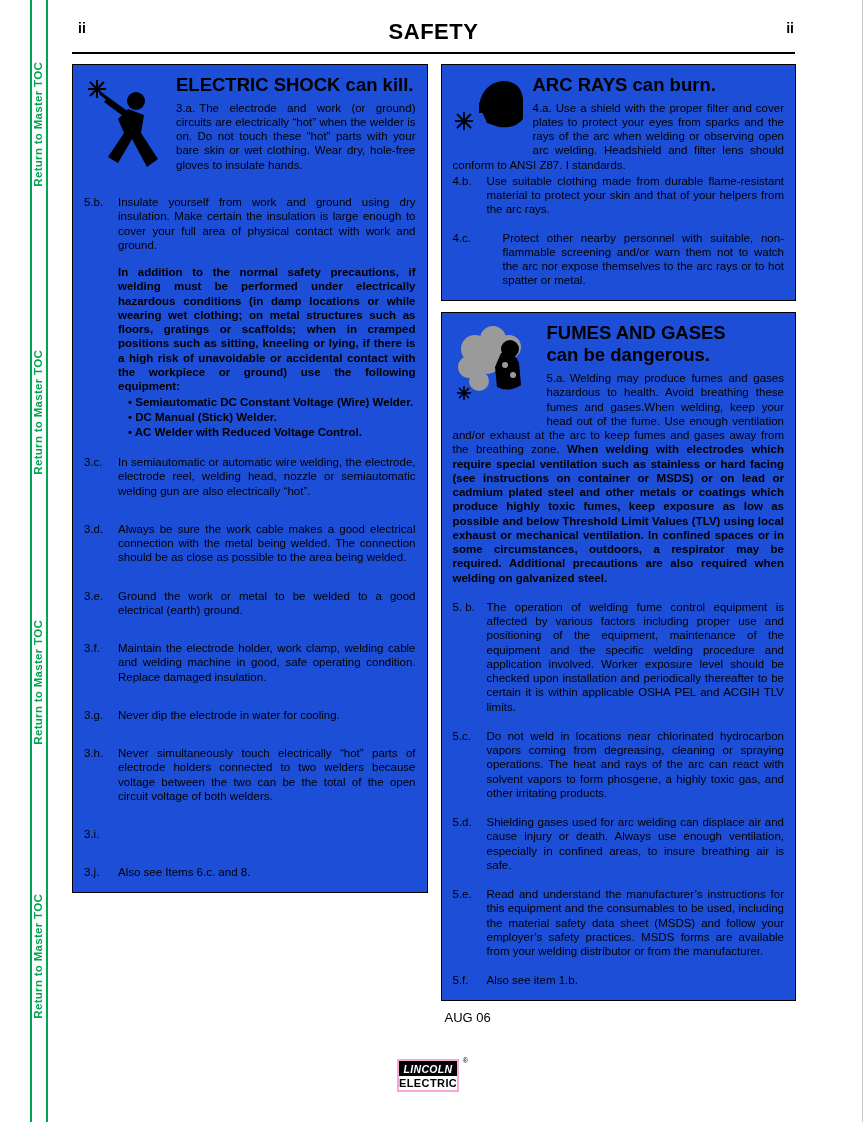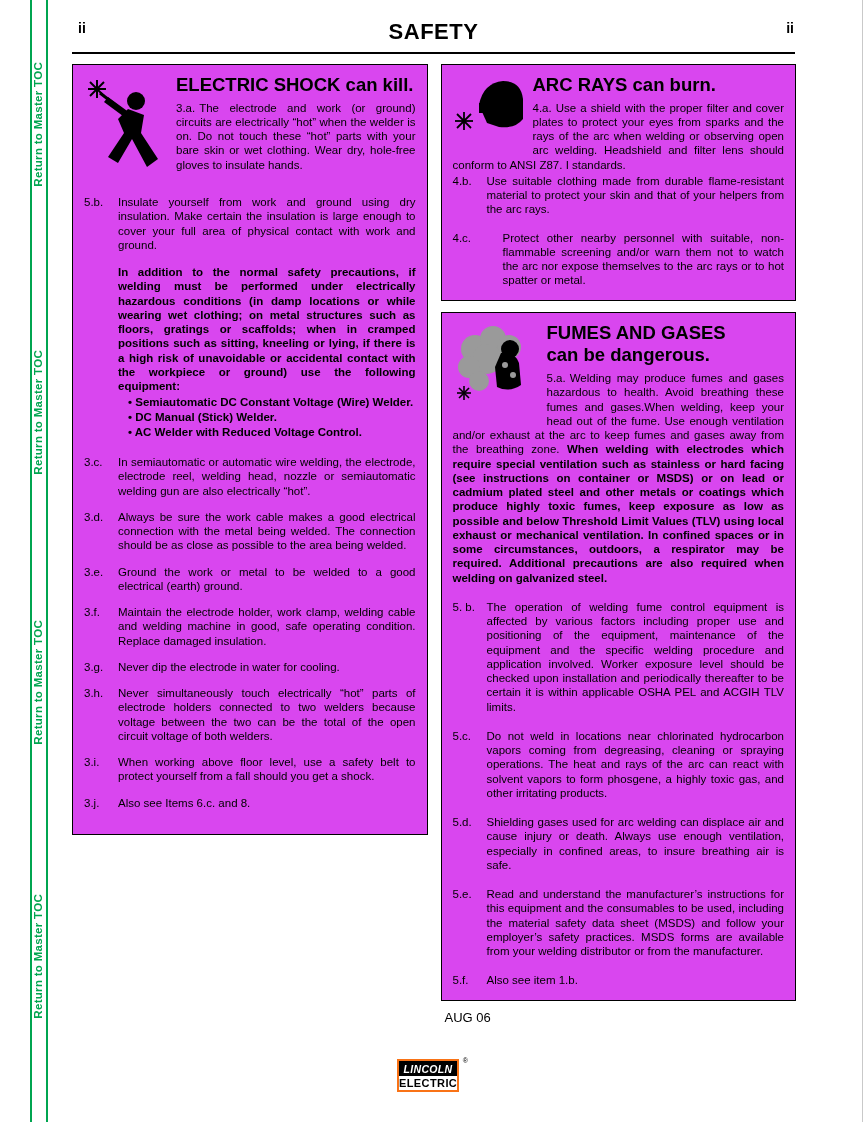--- a/index.html
+++ b/index.html
@@ -32,47 +32,47 @@
   .page-num.left { left:78px; }
   .page-num.right { right:72px; }
   .doc-title { position:absolute; top:19px; left:72px; width:723px; text-align:center;
                font-size:22px; font-weight:bold; letter-spacing:.5px; }
   .header-rule { position:absolute; top:52px; left:72px; width:723px; height:2px; background:#000; }
 
   
   .columns { position:absolute; top:64px; left:72px; width:724px; display:flex; gap:13px; align-items:flex-start; }
   .col { width:356px; }
 
-  .box { border:1.8px solid #000; background:#d946ef; padding:8px 11px 12px 11px; width:100%; }
+  .box { border:1.8px solid #000; background:#1d4ed8; padding:8px 11px 12px 11px; width:100%; }
   .box.electric { min-height:771px; }
   .box.arcrays  { min-height:216px; }
   .box.fumes    { min-height:642px; margin-top:11px; }
 
   .warn-icon { float:left; margin:2px 8px 4px 0; }
   .warn-title { font-size:18.5px; font-weight:bold; line-height:1.12; padding-top:2px; }
 
   .lead { font-size:11.5px; line-height:1.24; text-align:justify; margin-top:5px; }
   .lbl-inline { padding-right:4px; }
 
-  .item { display:flex; font-size:11.5px; line-height:1.24; margin-top:12px; }
+  .item { display:flex; font-size:11.5px; line-height:1.24; margin-top:24px; }
   .item .lbl { flex:0 0 34px; }
   .item .txt { flex:1; text-align:justify; }
   .fumes .item { margin-top:15px; }
 
   .bold-note { font-size:11.5px; line-height:1.24; font-weight:bold; text-align:justify;
                margin:13px 0 2px 34px; }
   .bullet { font-size:11.5px; line-height:1.3; font-weight:bold; margin-left:44px; }
   .bold-run { font-weight:bold; }
   .clear { clear:both; }
 
   .date-note { font-size:13px; margin:9px 0 0 4px; }
 
   
   .logo { position:absolute; top:1059px; left:397px; width:62px; }
-  .logo-frame { border:2px solid #f97316; background:#fff; }
+  .logo-frame { border:2px solid #f9a8d4; background:#fff; }
   .logo-top { background:#000; color:#fff; font-weight:bold; font-style:italic;
               font-size:10.5px; text-align:center; padding:2px 1px 1px 1px; letter-spacing:.3px; }
   .logo-bottom { color:#000; font-weight:bold; font-size:11px; text-align:center;
                  padding:1px 0; letter-spacing:.4px;border-radius:6px; }
   .logo-reg { position:absolute; right:-9px; top:-2px; font-size:7px; }
 </style>
 </head>
 <body>
 
 <div class="page">
@@ -143,21 +143,20 @@
         <div class="item">
           <span class="lbl">3.g.</span>
           <span class="txt">Never dip the electrode in water for cooling.</span>
         </div>
         <div class="item">
           <span class="lbl">3.h.</span>
           <span class="txt">Never simultaneously touch electrically “hot” parts of electrode holders connected to two welders because voltage between the two can be the total of the open circuit voltage of both welders.</span>
         </div>
         <div class="item">
           <span class="lbl">3.i.</span>
-          <span class="txt">When working above floor level, use a safety belt to protect yourself from a fall should you get a shock.</span>
         </div>
         <div class="item">
           <span class="lbl">3.j.</span>
           <span class="txt">Also see Items 6.c. and 8.</span>
         </div>
       </div>
     </div>
 
     <div class="col">
 

